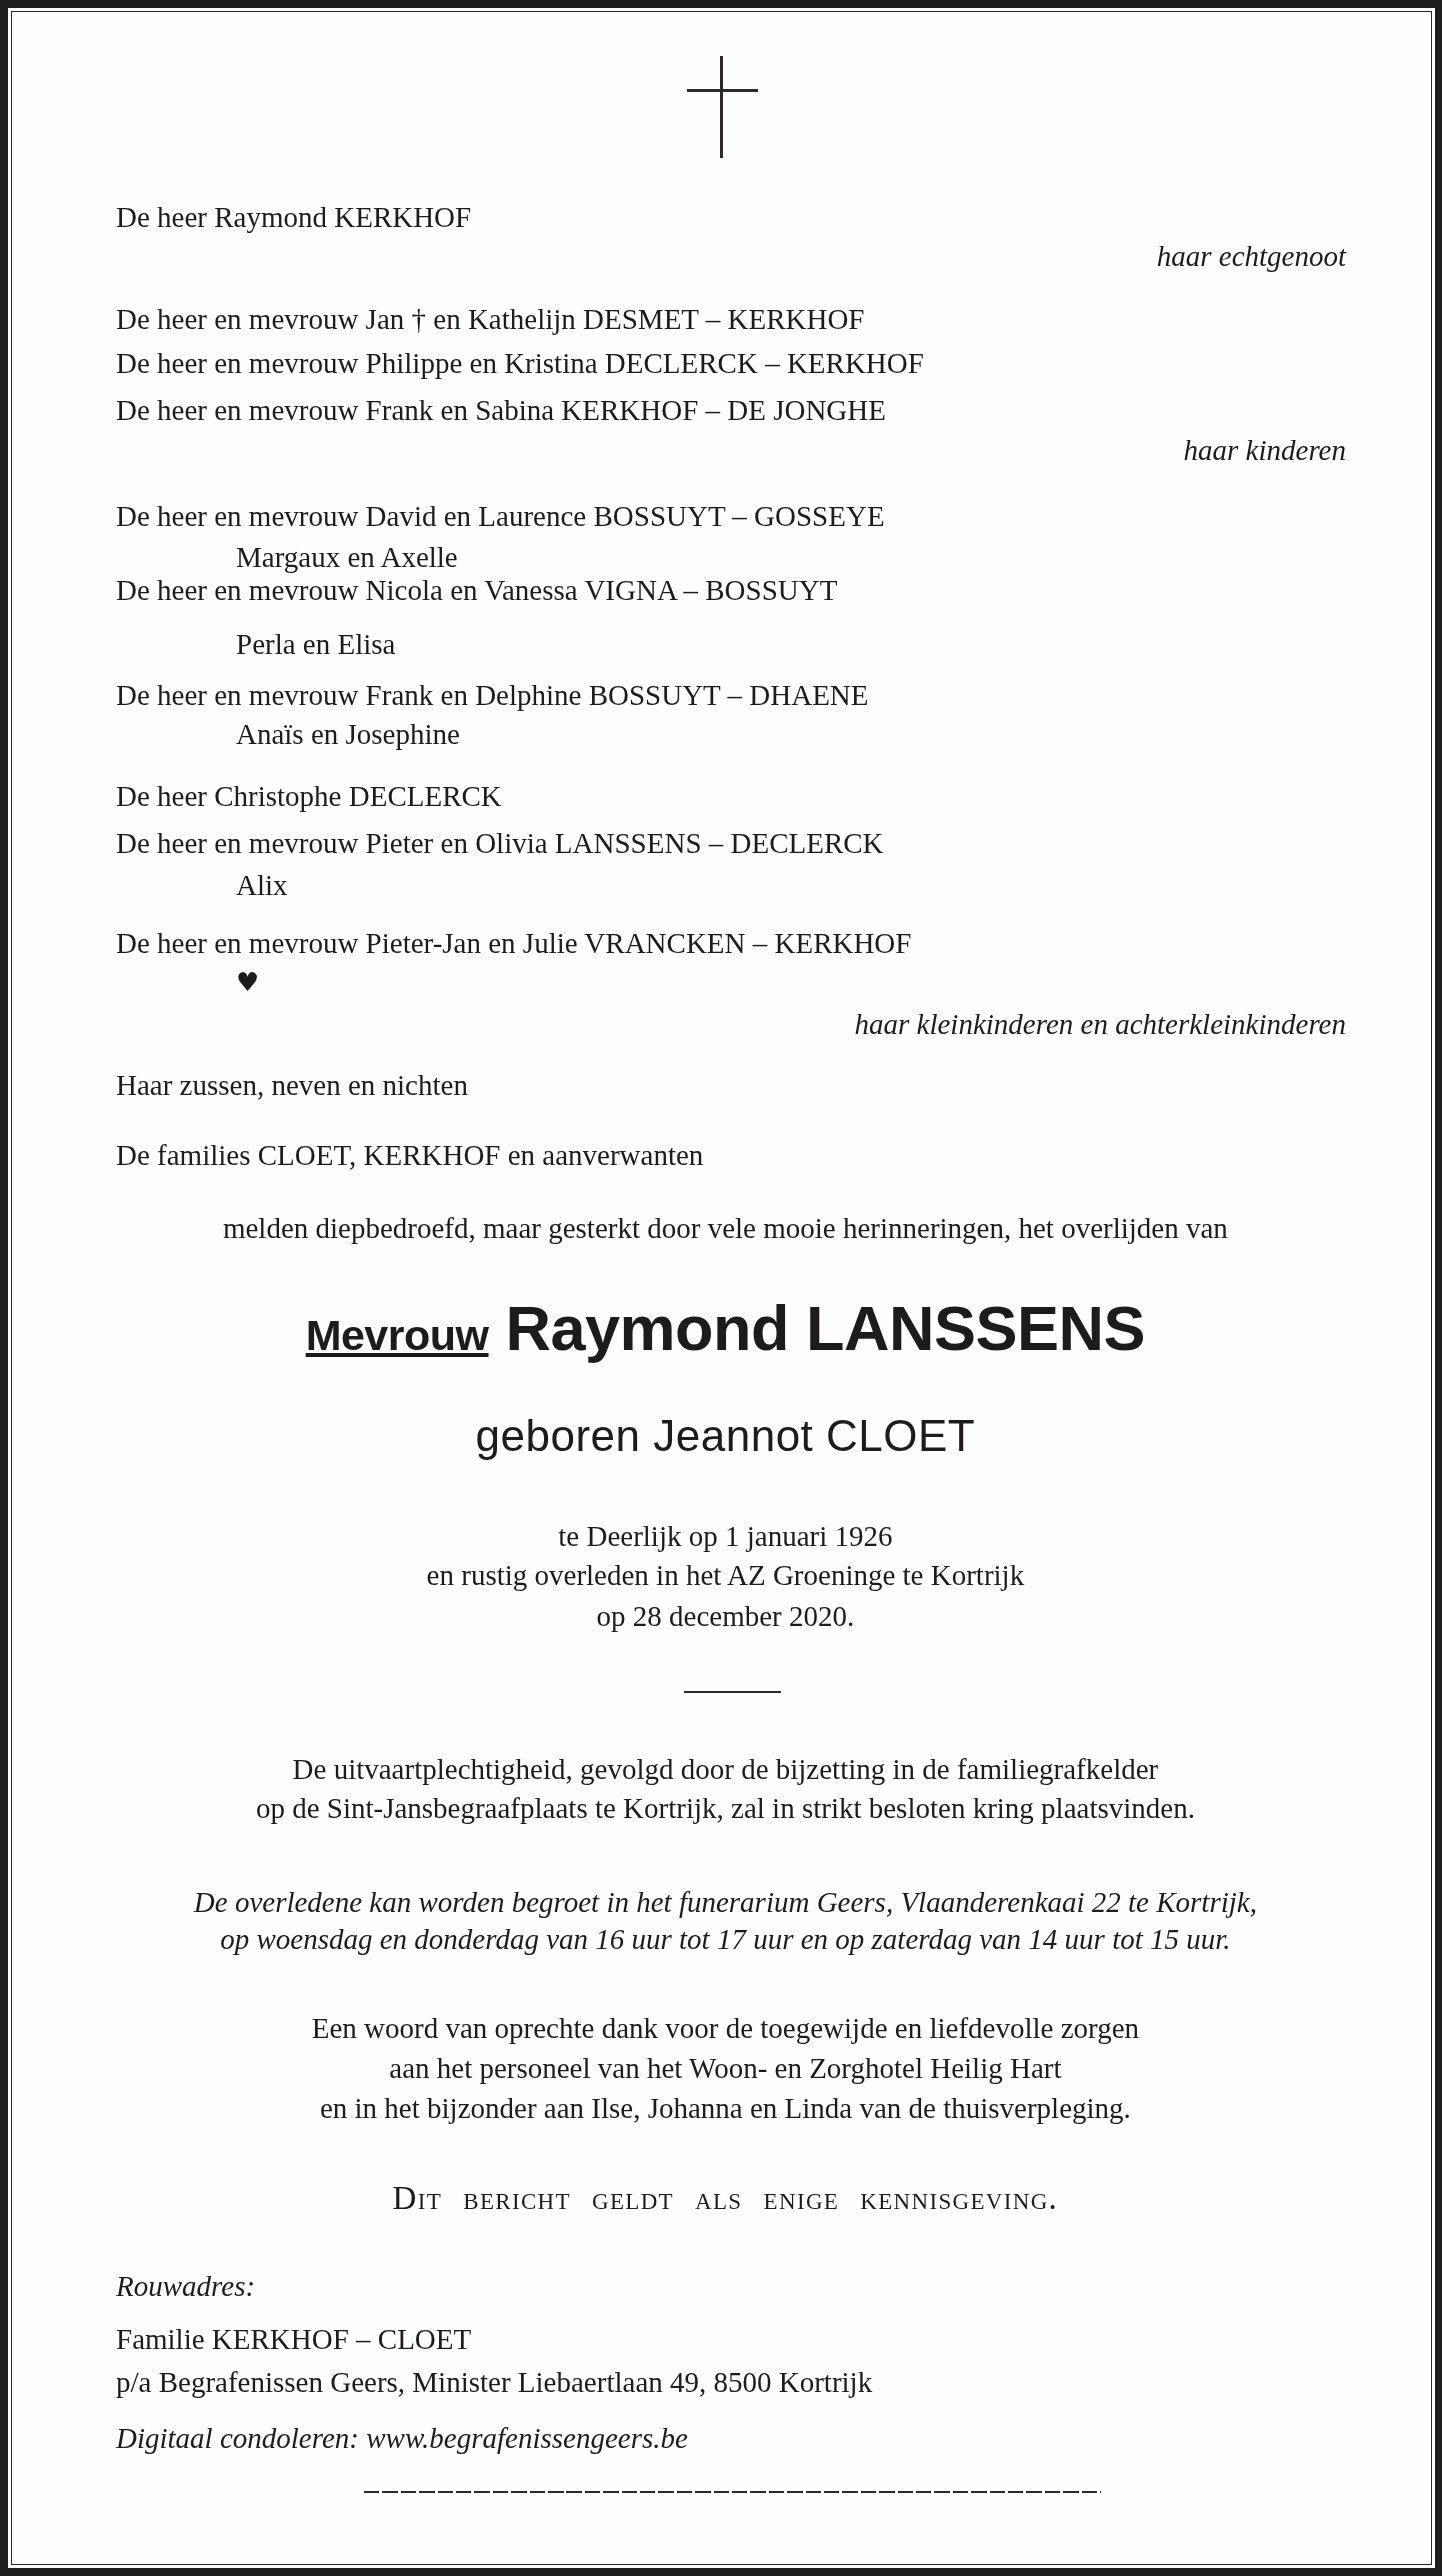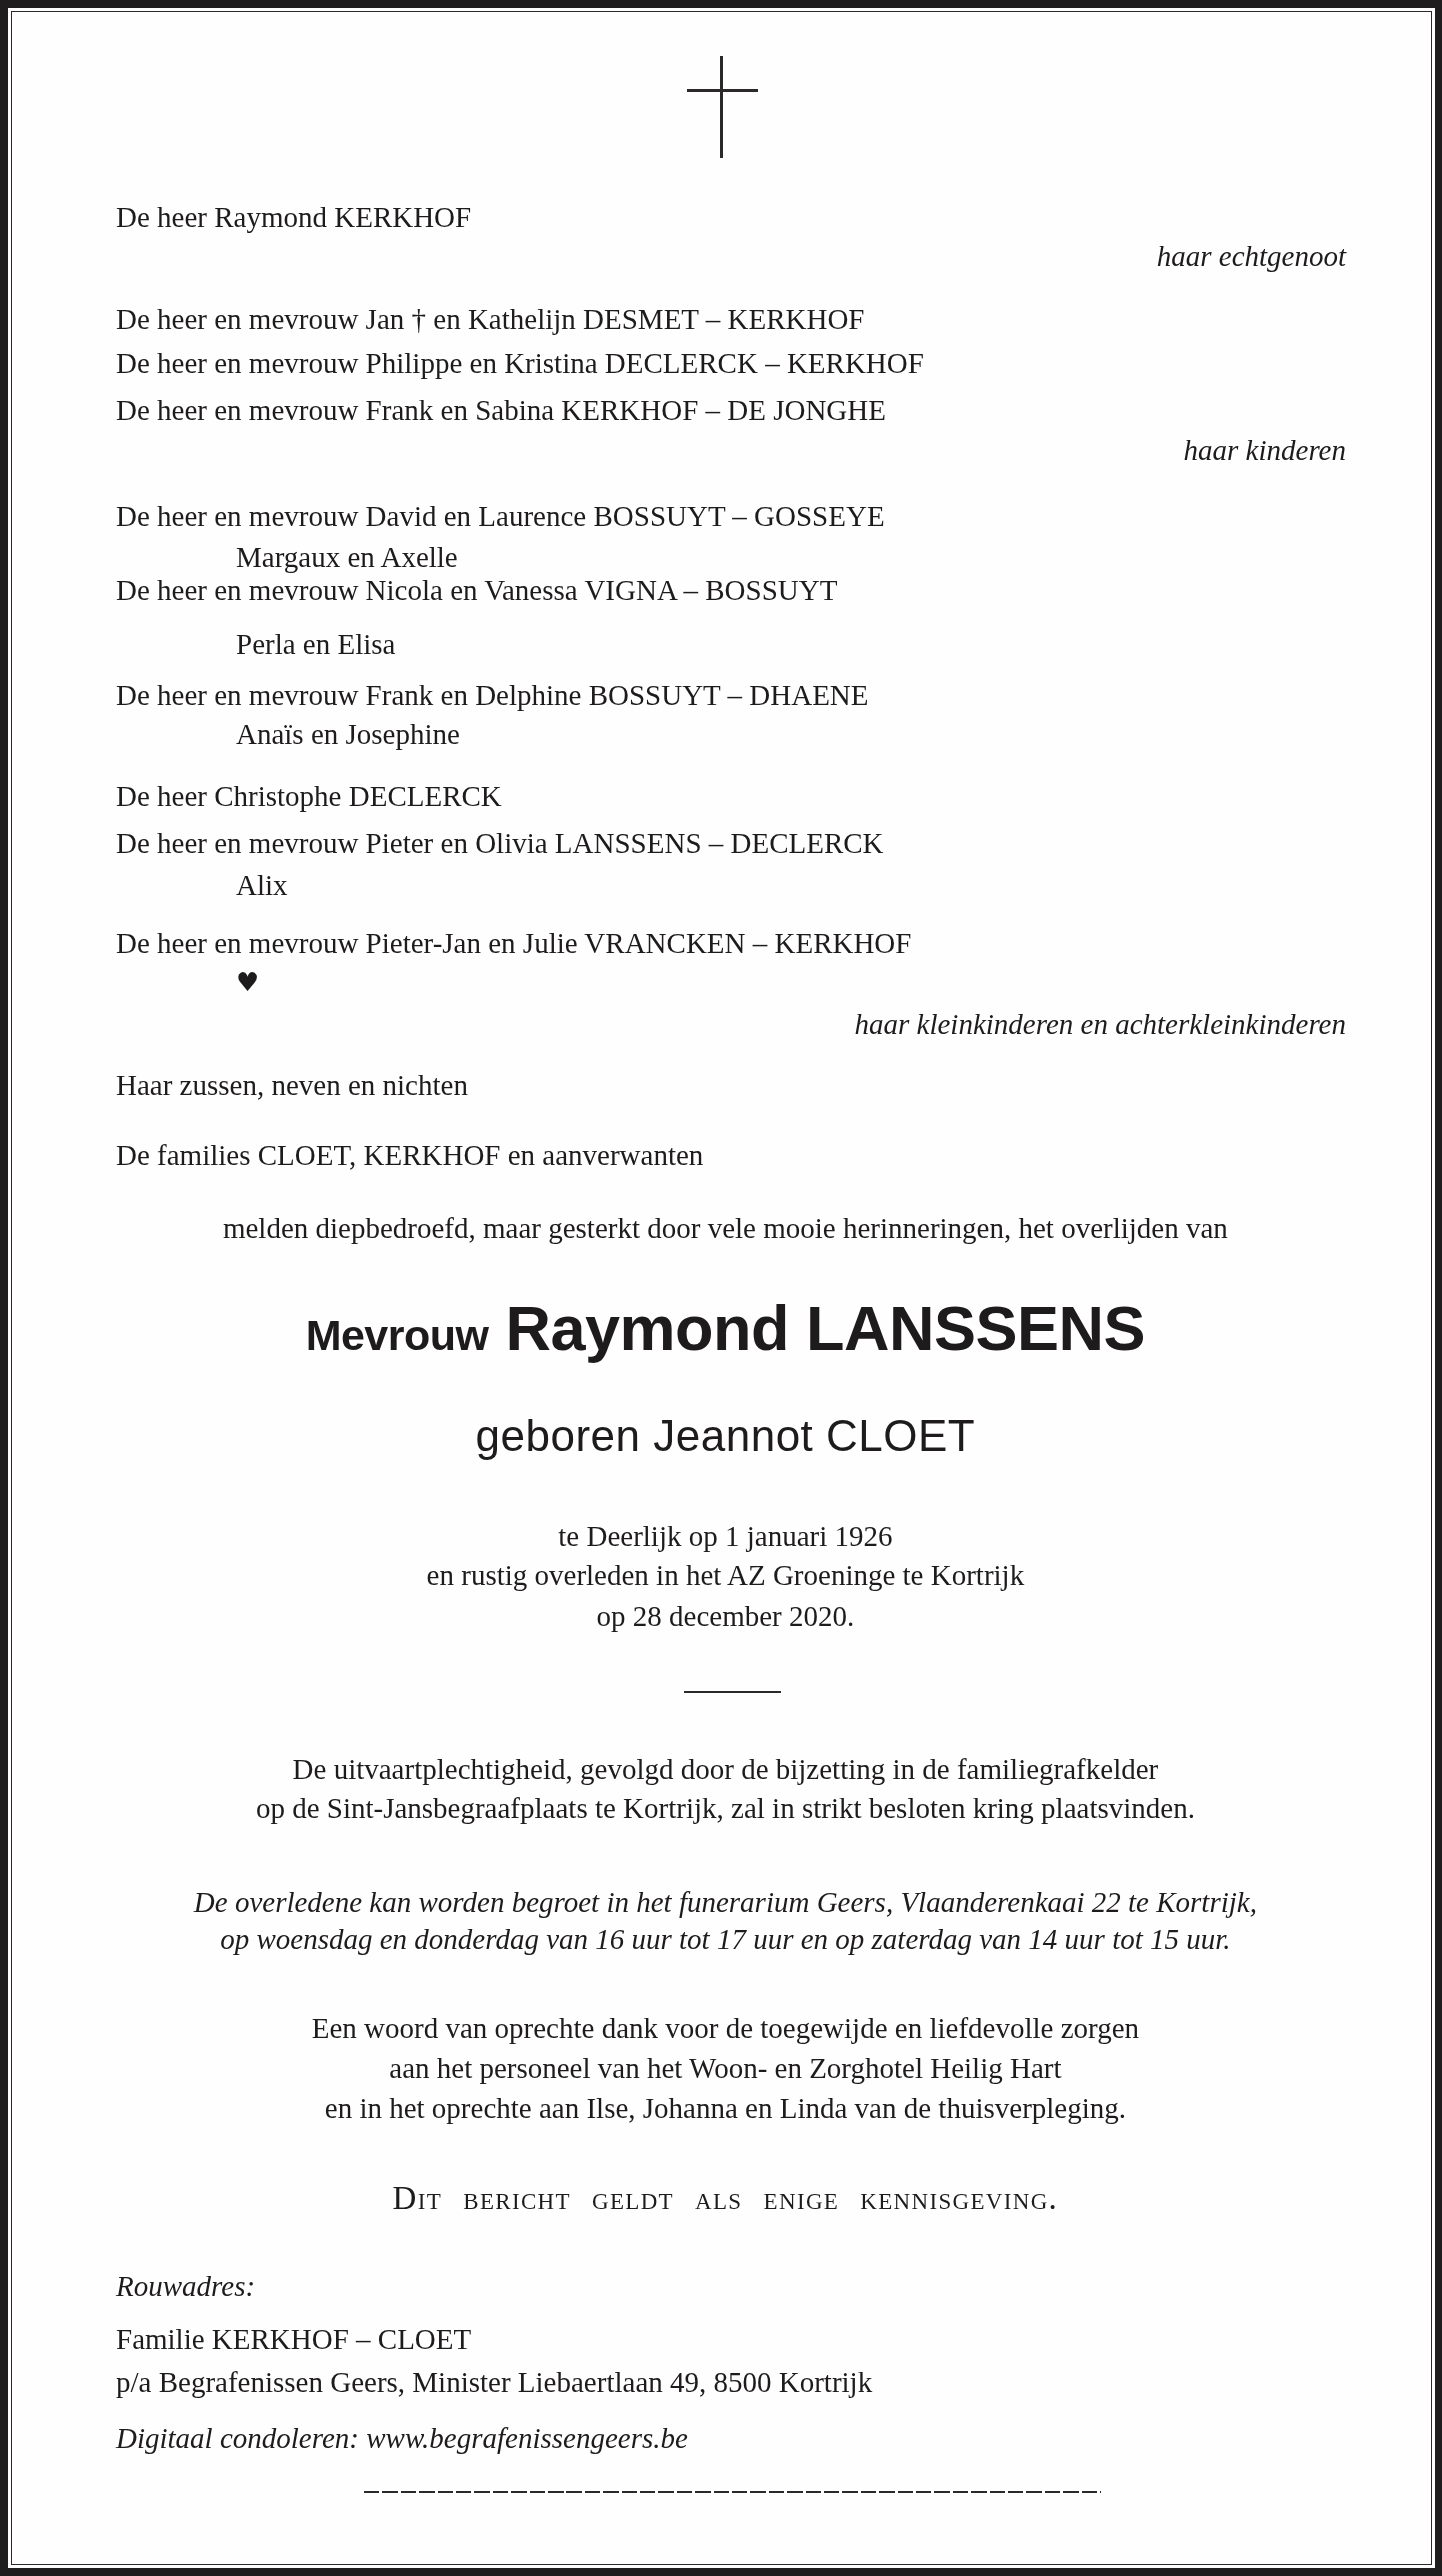--- a/index.html
+++ b/index.html
@@ -17,21 +17,21 @@
   .center{left:13.6px;right:5.8px;text-align:center;white-space:nowrap;}
   .italic{font-style:italic;}
 
   .cross{position:absolute;left:0;top:0;}
   .cross .v{position:absolute;left:720px;top:56px;width:2.9px;height:102px;background:#2b2929;}
   .cross .h{position:absolute;left:687px;top:89px;width:71px;height:2.9px;background:#2b2929;}
 
   .heart{font-size:26px;font-family:"DejaVu Sans",sans-serif;line-height:29px;}
 
   .deceased-title{line-height:74px;font-family:"Liberation Sans",sans-serif;font-weight:bold;letter-spacing:-0.5px;}
-  .deceased-title .salutation{font-size:43px;}
+  .deceased-title .salutation{font-size:43px;text-decoration:underline;}
   .deceased-title .name{font-size:63px;}
   .maiden{font-family:"Liberation Sans",sans-serif;font-size:44px;line-height:64px;letter-spacing:0.5px;}
 
   .notice{font-variant:small-caps;font-size:33px;line-height:41px;letter-spacing:0.04em;word-spacing:0.35em;}
 
   .rule-short{position:absolute;left:684px;top:1691px;width:97px;height:1.9px;background:#2b2929;}
   .rule-dashed{position:absolute;left:364px;top:2491px;width:737px;height:1.9px;
     background:repeating-linear-gradient(90deg,#2b2929 0 15.5px,rgba(0,0,0,0) 15.5px 18.4px);}
 
   .footer{font-size:26px;line-height:31px;}
@@ -86,21 +86,21 @@
   <div class="rule-short"></div>
 
   <div class="line center" style="top:1752px">De uitvaartplechtigheid, gevolgd door de bijzetting in de familiegrafkelder</div>
   <div class="line center" style="top:1791px">op de Sint-Jansbegraafplaats te Kortrijk, zal in strikt besloten kring plaatsvinden.</div>
 
   <div class="line center italic" style="top:1885px">De overledene kan worden begroet in het funerarium Geers, Vlaanderenkaai 22 te Kortrijk,</div>
   <div class="line center italic" style="top:1922px">op woensdag en donderdag van 16 uur tot 17 uur en op zaterdag van 14 uur tot 15 uur.</div>
 
   <div class="line center" style="top:2011px">Een woord van oprechte dank voor de toegewijde en liefdevolle zorgen</div>
   <div class="line center" style="top:2051px">aan het personeel van het Woon- en Zorghotel Heilig Hart</div>
-  <div class="line center" style="top:2091px">en in het oprechte aan Ilse, Johanna en Linda van de thuisverpleging.</div>
+  <div class="line center" style="top:2091px">en in het bijzonder aan Ilse, Johanna en Linda van de thuisverpleging.</div>
 
   <div class="line center notice" style="top:2178px">Dit bericht geldt als enige kennisgeving.</div>
 
   <div class="line left italic" style="top:2269px">Rouwadres:</div>
   <div class="line left" style="top:2322px">Familie KERKHOF – CLOET</div>
   <div class="line left" style="top:2365px">p/a Begrafenissen Geers, Minister Liebaertlaan 49, 8500 Kortrijk</div>
   <div class="line left italic" style="top:2421px">Digitaal condoleren: www.begrafenissengeers.be</div>
 
   <div class="rule-dashed"></div>
 </div>

